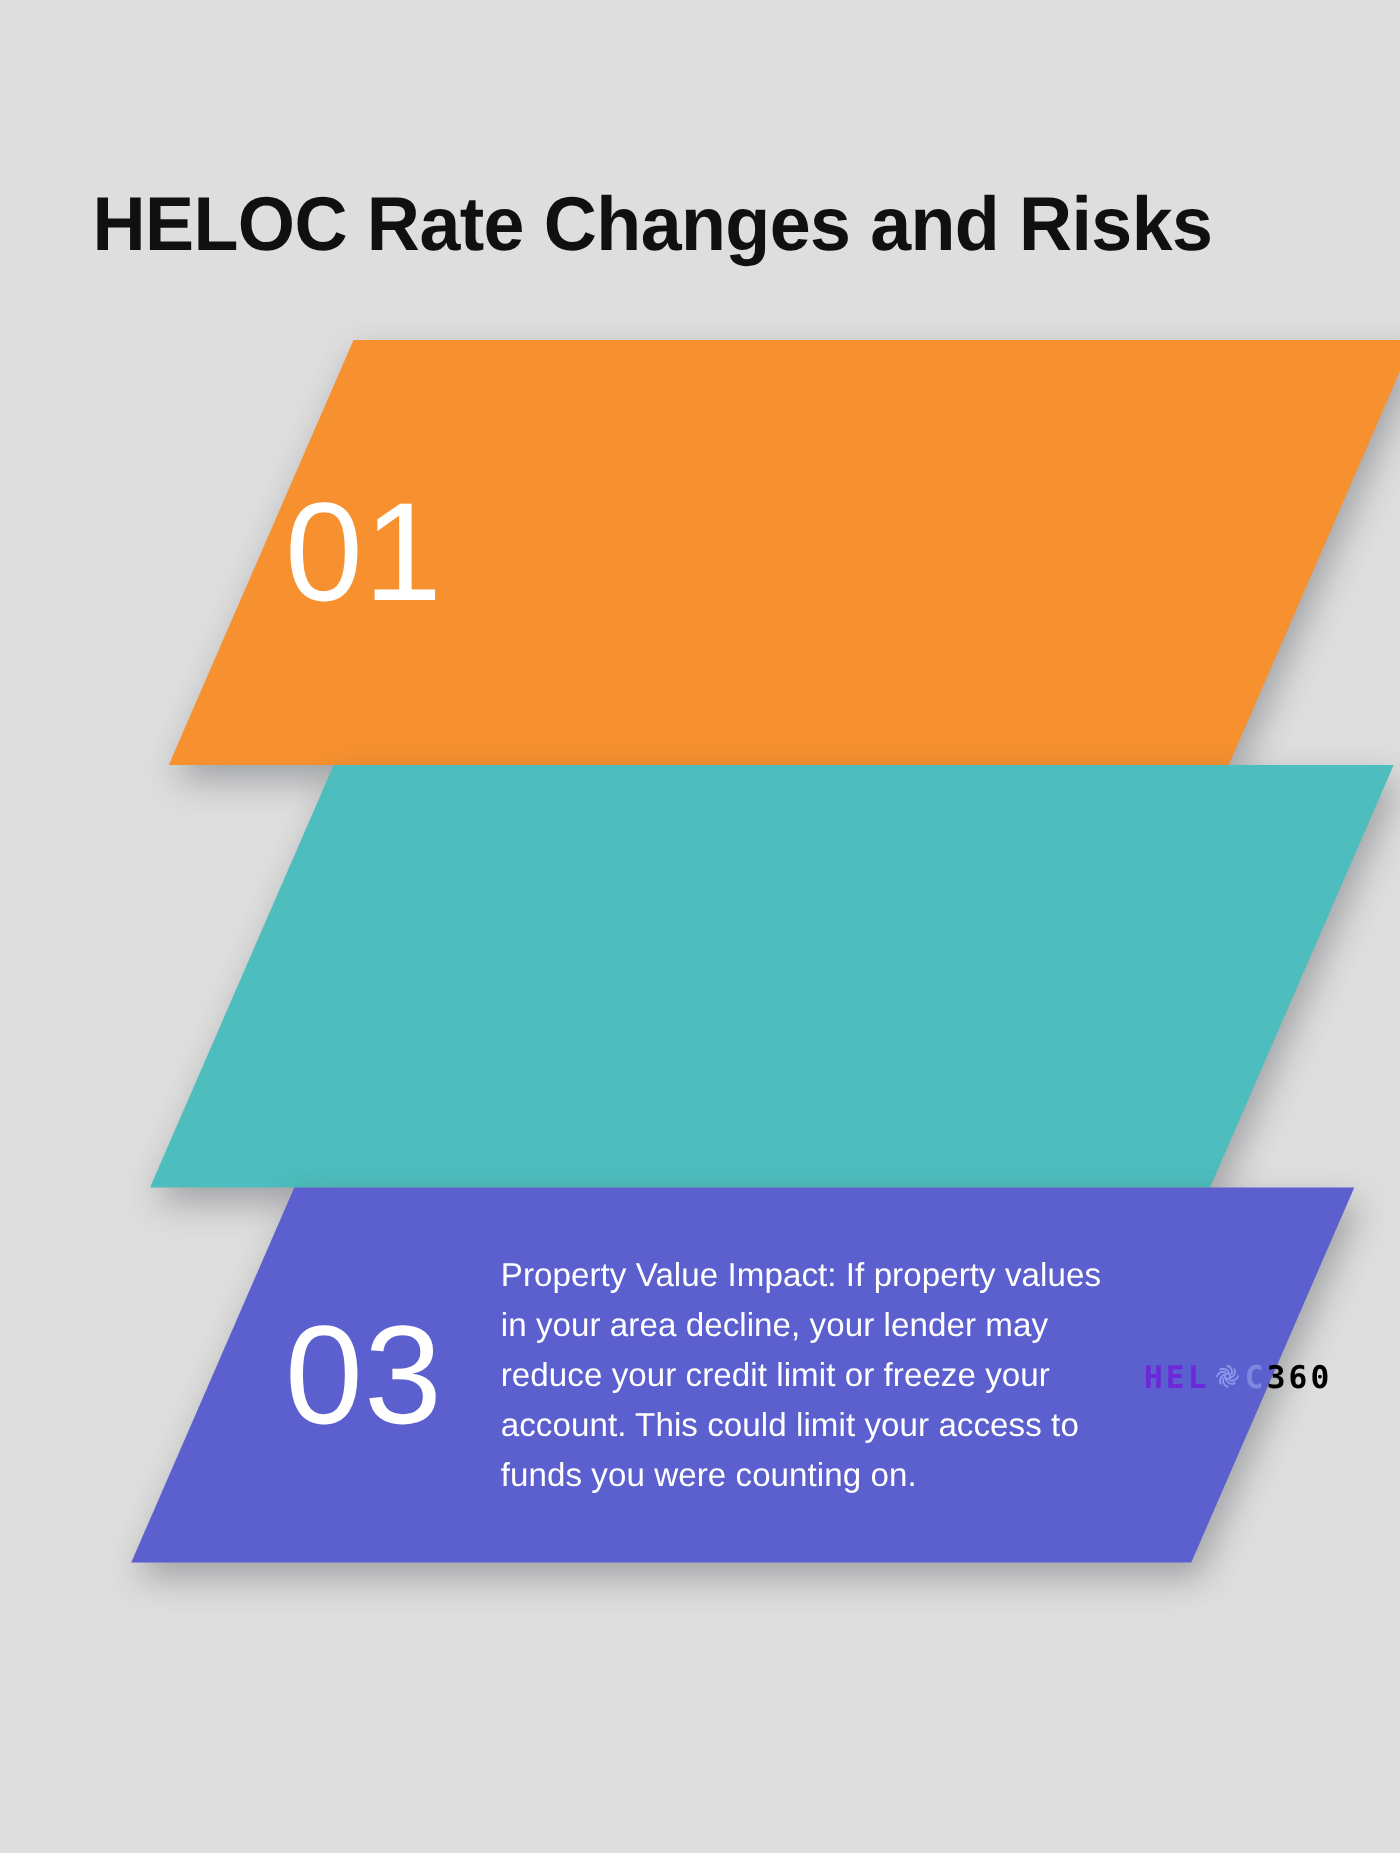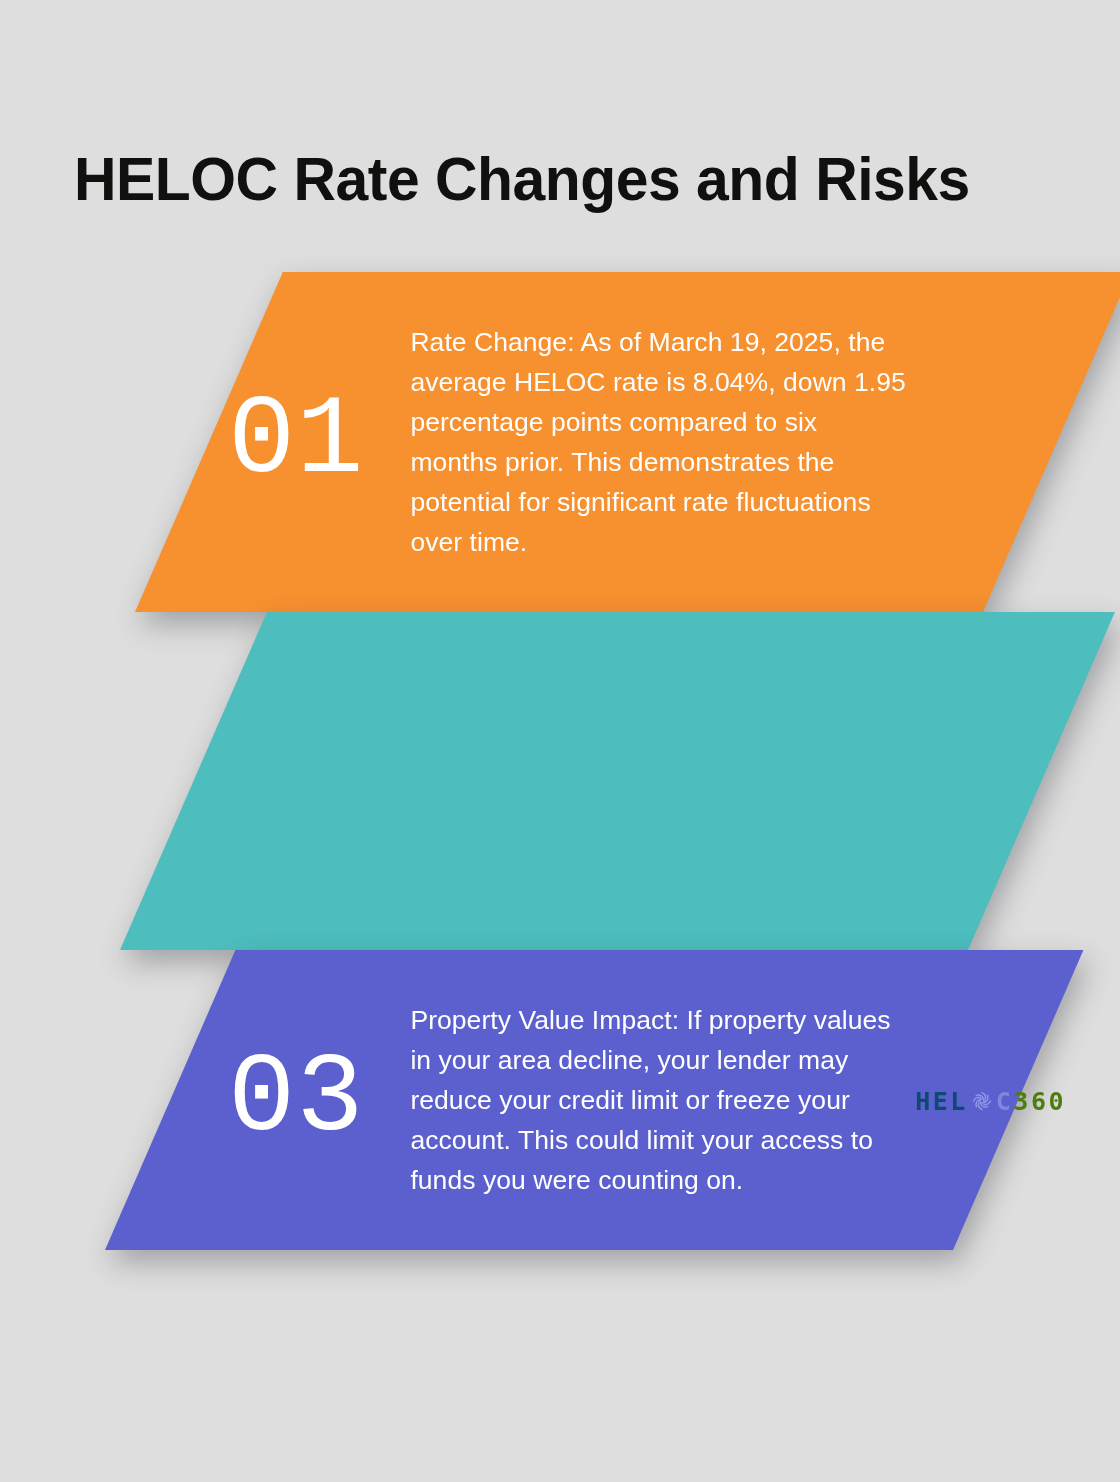--- a/index.html
+++ b/index.html
@@ -79,21 +79,21 @@
     align-items: center;
   }
 
   .panel-number {
     color: #ffffff;
     font-size: 112px;
     font-weight: 200;
     line-height: 1;
     letter-spacing: 1px;
     flex: 0 0 auto;
-    font-family: Liberation Mono, monospace;
+    font-family: Liberation Sans, sans-serif;
     font-stretch: normal;
   }
 
   .panel-text {
     color: #ffffff;
     font-size: 26.5px;
     line-height: 40px;
     font-weight: 400;
     letter-spacing: 0.05px;
     flex: 0 0 auto;
@@ -121,23 +121,23 @@
     align-items: center;
     height: 30px;
   }
   .logo-word {
     font-family: "DejaVu Sans Mono", monospace;
     font-size: 25px;
     font-weight: 700;
     letter-spacing: 2.5px;
     line-height: 1;
   }
-  .logo-heloc-a { color: #0c4a6e; }
+  .logo-heloc-a { color: #6d28d9; }
   .logo-heloc-b { color: #7d87e0; }
-  .logo-360    { color: #4d7c0f; }
+  .logo-360    { color: #000000; }
   .logo-swirl {
     width: 24px;
     height: 24px;
     margin: 0 2px;
     display: inline-block;
   }
 
   
 </style>
 </head>
@@ -146,21 +146,20 @@
 <div id="infographic">
 
   <h1 class="title">HELOC Rate Changes and Risks</h1>
 
   <div class="panels">
 
     <div class="panel panel-1">
       <div class="panel-shape"></div>
       <div class="panel-content">
         <div class="panel-number">01</div>
-        <div class="panel-text">Rate Change: As of March 19, 2025, the average HELOC rate is 8.04%, down 1.95 percentage points compared to six months prior. This demonstrates the potential for significant rate fluctuations over time.</div>
       </div>
     </div>
 
     <div class="panel panel-2">
       <div class="panel-shape"></div>
       <div class="panel-content">
       </div>
     </div>
 
     <div class="panel panel-3">

